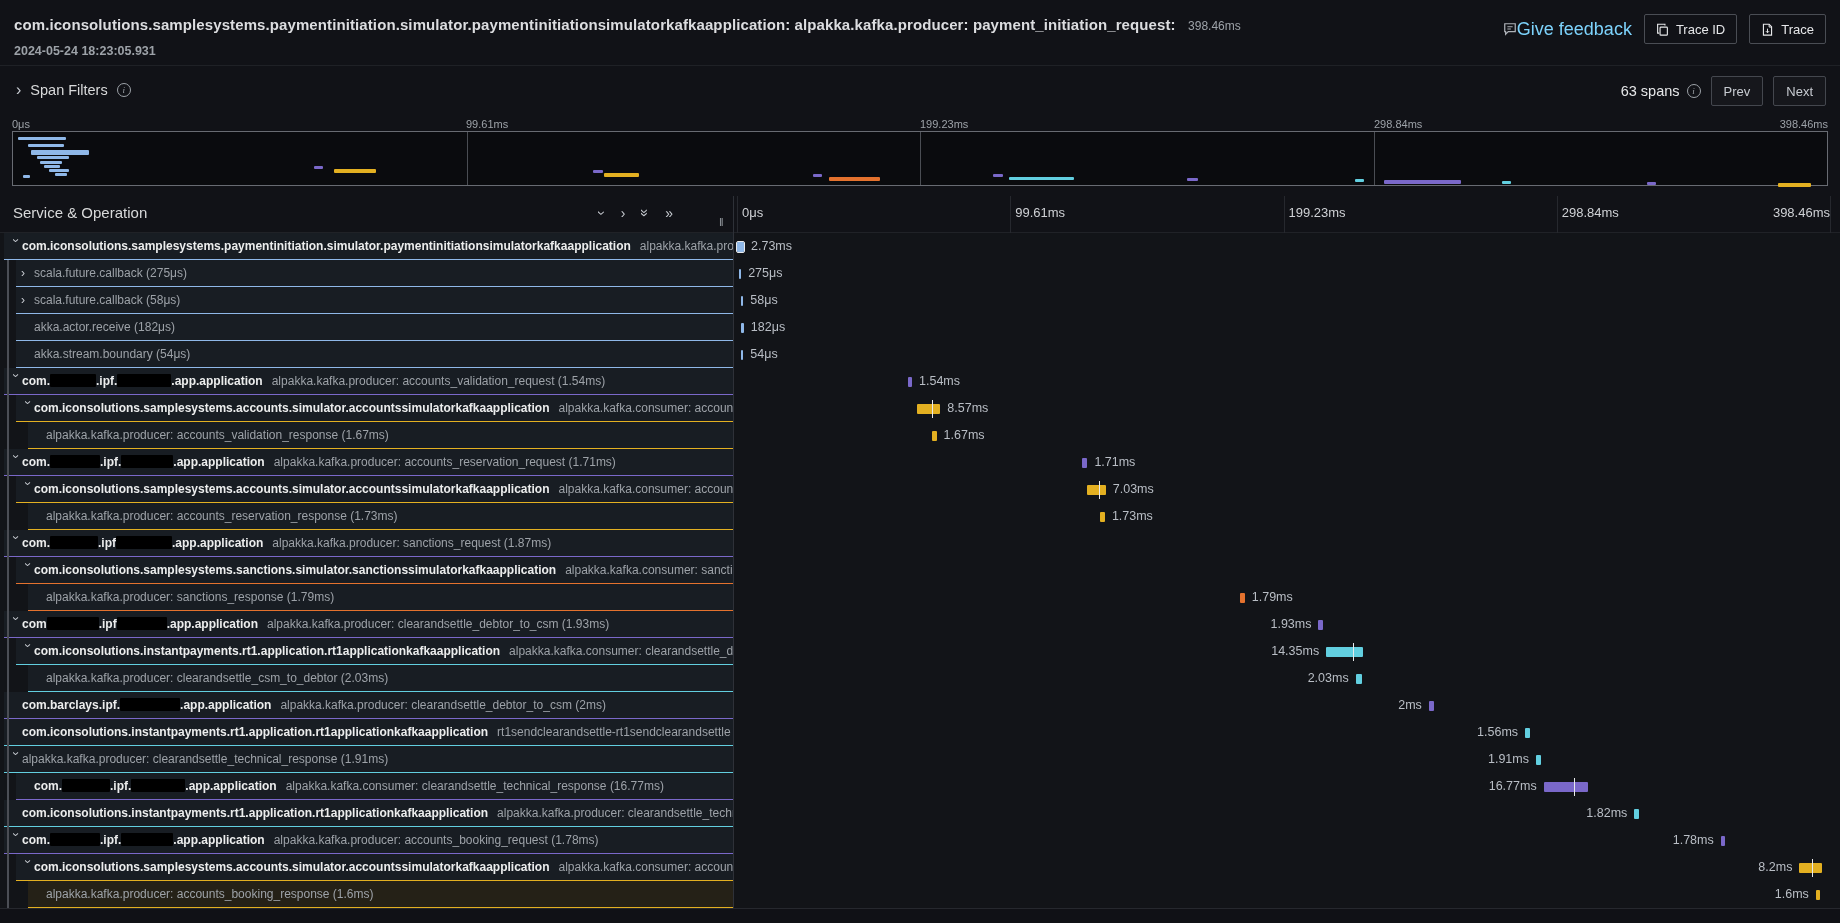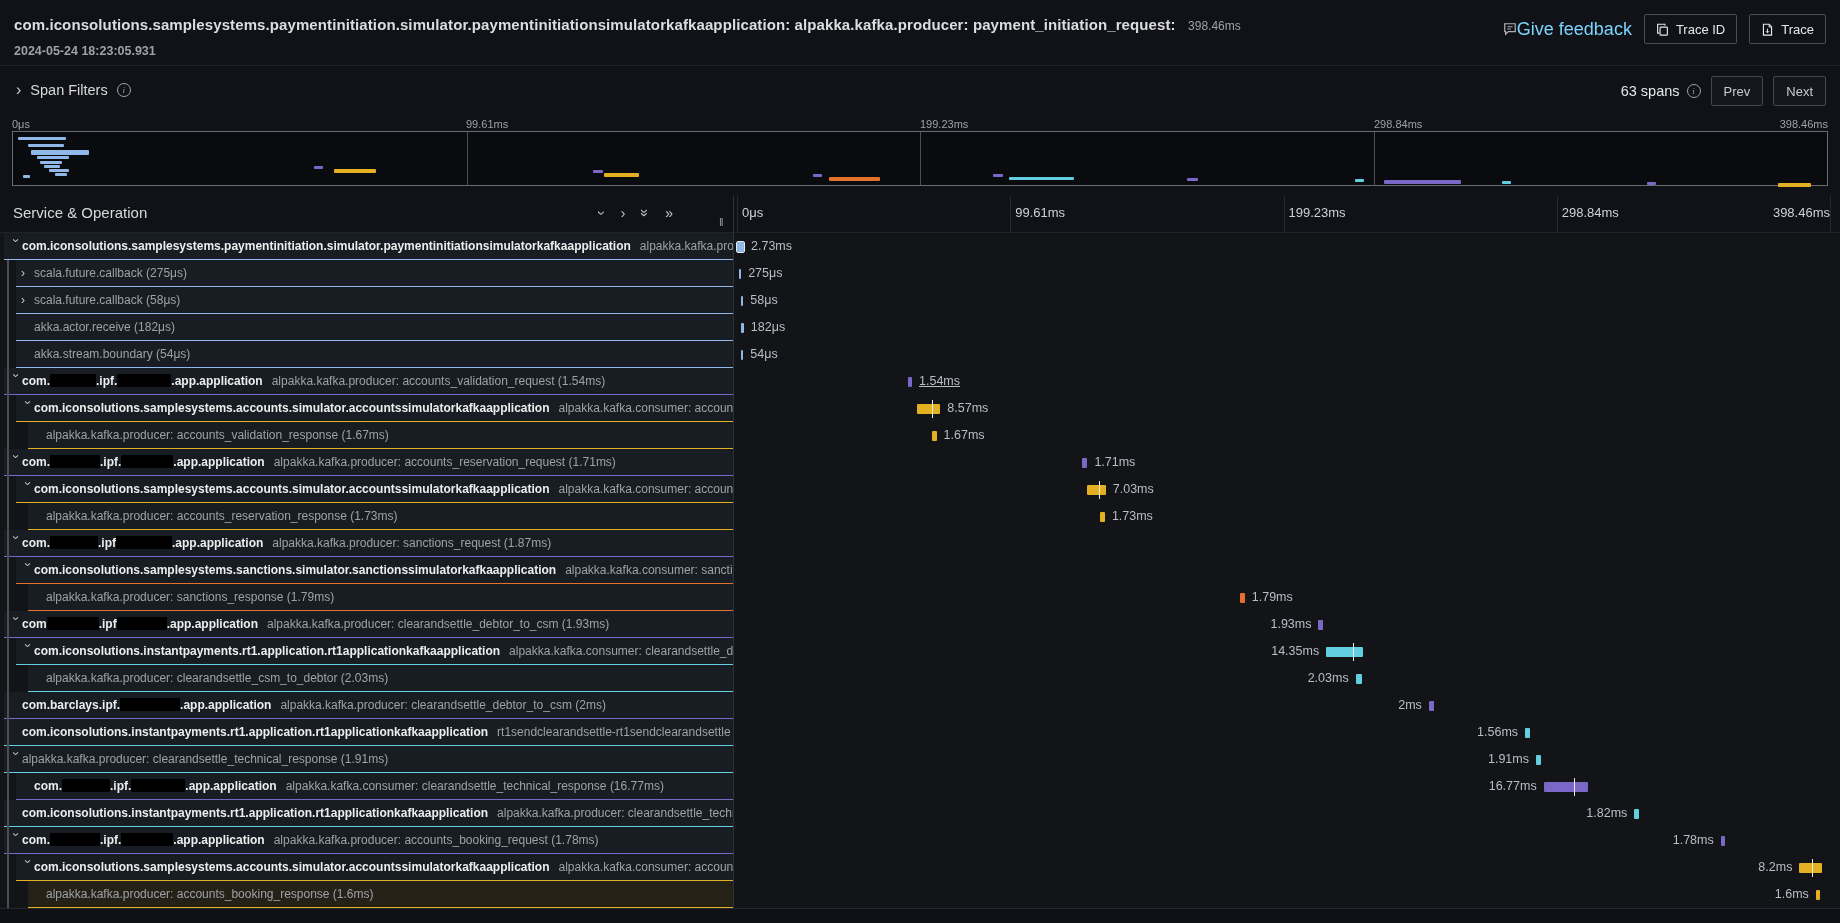--- a/index.html
+++ b/index.html
@@ -250,21 +250,21 @@
       <div class="trow">
         <div class="trow-left">
           <div class="row-inner" style="left: 4px; border-bottom-color: rgb(122, 104, 201);">
             <span class="rchev down">›</span>
             <span class="svc-name">com.<span class="redact" style="width: 46px;"></span>.ipf.<span class="redact" style="width: 54px;"></span>.app.application</span>
             <span class="op-name">alpakka.kafka.producer: accounts_validation_request (1.54ms)</span>
           </div>
         </div>
         <div class="trow-right">
           <div class="sbar" style="left: 170.508px; width: 4.5px; background: rgb(122, 104, 201);"></div>
-          <span class="bar-label" style="left: 182.008px; text-decoration: underline;">1.54ms</span>
+          <span class="bar-label" style="left: 182.008px;">1.54ms</span>
         </div>
       </div>
       <div class="trow">
         <div class="trow-left">
           <div class="row-inner" style="left: 16px; border-bottom-color: rgb(227, 176, 33);">
             <span class="rchev down">›</span>
             <span class="svc-name">com.iconsolutions.samplesystems.accounts.simulator.accountssimulatorkafkaapplication</span>
             <span class="op-name">alpakka.kafka.consumer: accounts_validation_request (8.57ms)</span>
           </div>
         </div>

